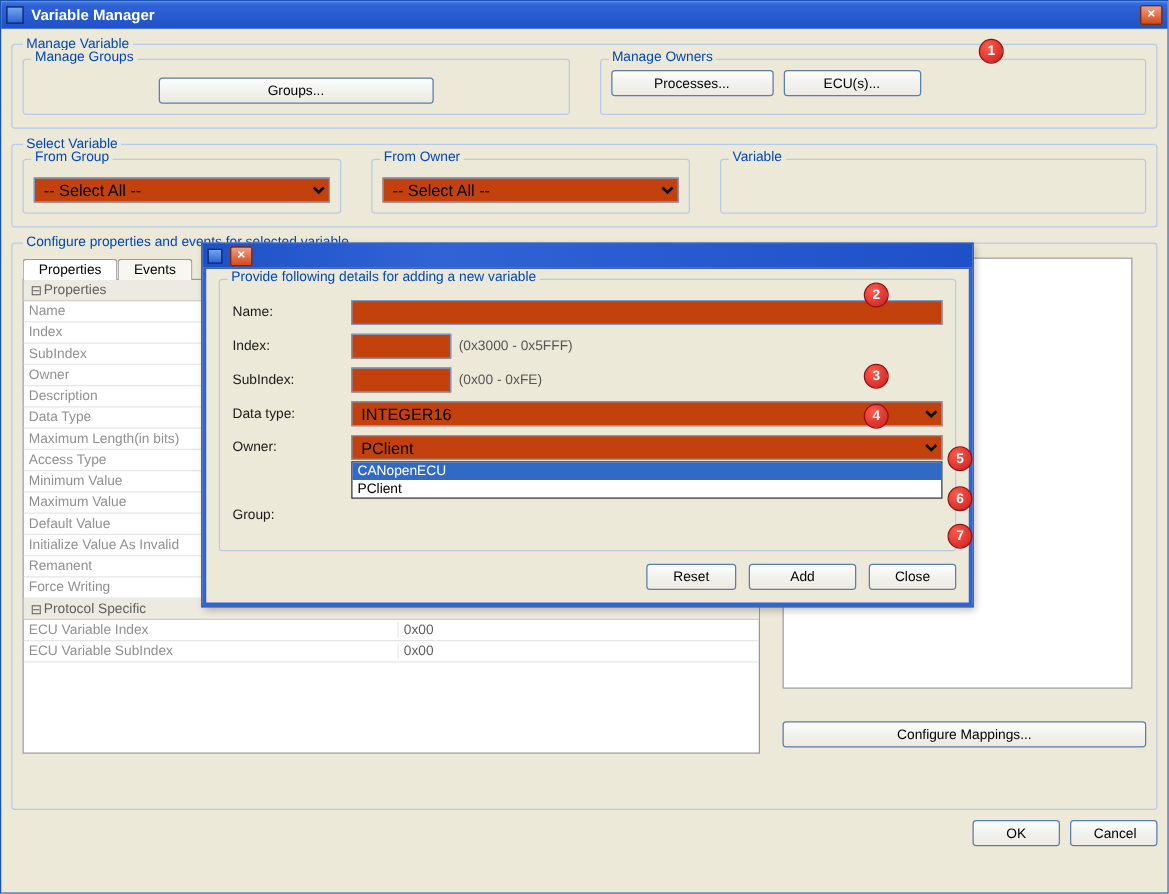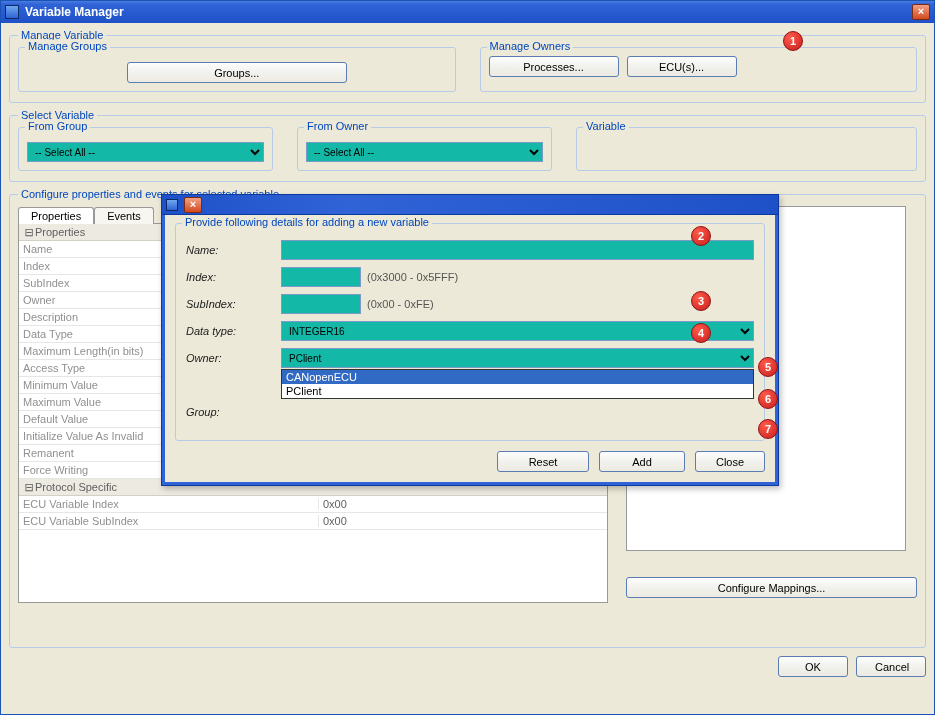--- a/index.html
+++ b/index.html
@@ -93,23 +93,23 @@
   .btn.wide { width: 100%; }
   .btn.highlight {
     border: 1px solid #e2a63d;
     box-shadow: 0 0 0 1px #ffd887 inset;
   }
   .btn.small { padding: 0 10px; }
   .btn:disabled { color: #a0a0a0; cursor: default; }
   select.combo, input.txt {
     height: 20px;
     border: 1px solid #7b9ac7;
-    font-size: 10px;
+    font-size: 13px;
     padding: 1px 3px;
-    background: #14b8a6;
+    background: #c2410c;
   }
   .combo { width: 100%; }
 
   
   .tabs { display: flex; gap: 0; }
   .tab {
     border: 1px solid #999;
     border-bottom: none;
     background: #f7f6f0;
     padding: 2px 12px;
@@ -187,21 +187,21 @@
     position: relative;
   }
   .fieldset2 .legend2 {
     position: absolute;
     top: -8px; left: 6px;
     background: #ece9d8;
     color: #0046bf;
     padding: 0 3px;
   }
   .frow { display: flex; align-items: center; margin: 5px 0; height: 22px; }
-  .flabel { width: 95px; color: #1a1a1a; font-style: italic; }
+  .flabel { width: 95px; color: #1a1a1a; }
   .fsmall { width: 80px; }
   .hint { color: #555; margin-left: 6px; }
   .dropdown-list {
     position: absolute;
     border: 1px solid #333;
     background: #fff;
     font-size: 11px;
     z-index: 10;
   }
   .dropdown-list .item { padding: 1px 4px; cursor: pointer; }
@@ -414,21 +414,21 @@
             <div class="item sel">CANopenECU</div>
             <div class="item">PClient</div>
           </div>
         </div>
         <div class="frow" style="margin-top:32px">
           <span class="flabel">Group:</span>
         </div>
       </div>
 
       <div style="display:flex;gap:10px;justify-content:flex-end;margin-top:10px">
-        <button class="btn" style="width:92px">Reset</button>
+        <button class="btn" style="width:72px">Reset</button>
         <button class="btn" style="width:86px">Add</button>
         <button class="btn" style="width:70px">Close</button>
       </div>
     </div>
   </div>
 
   <div class="marker" style="left:782px; top:30px">1</div>
   <div class="marker" style="left:690px; top:225px">2</div>
   <div class="marker" style="left:690px; top:290px">3</div>
   <div class="marker" style="left:690px; top:322px">4</div>

